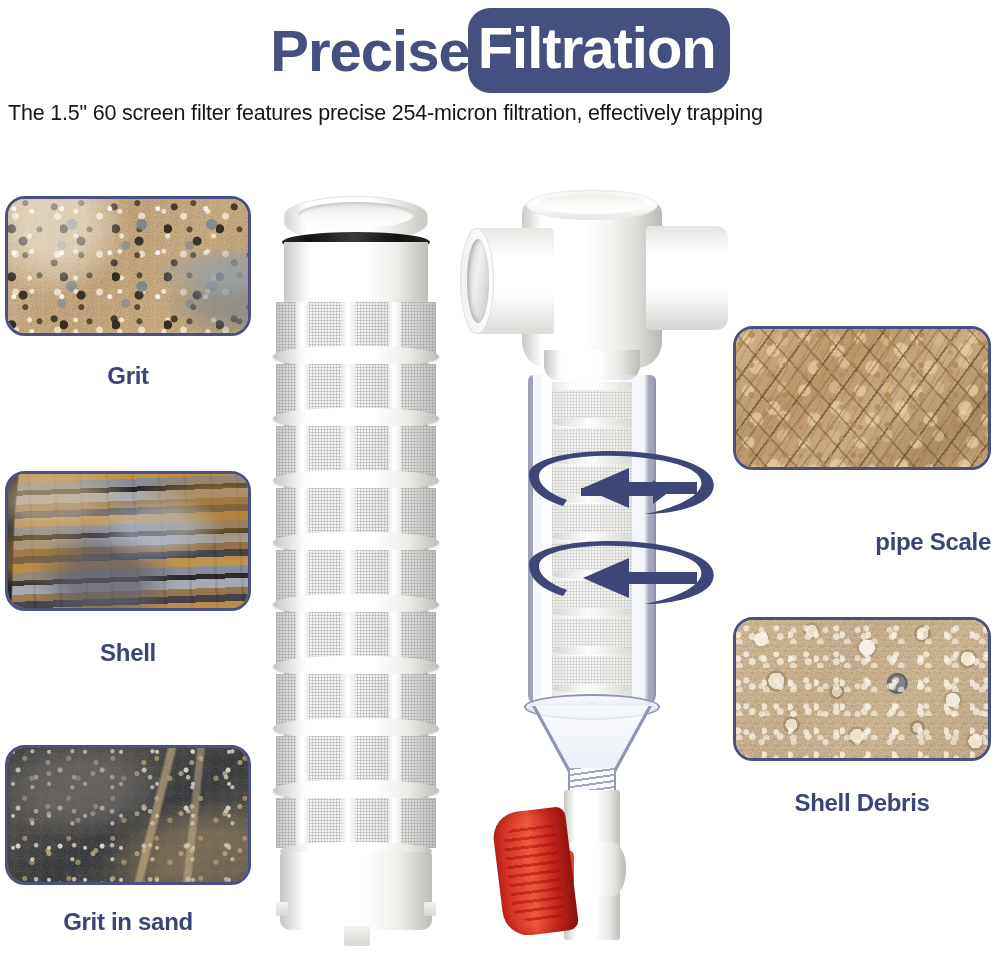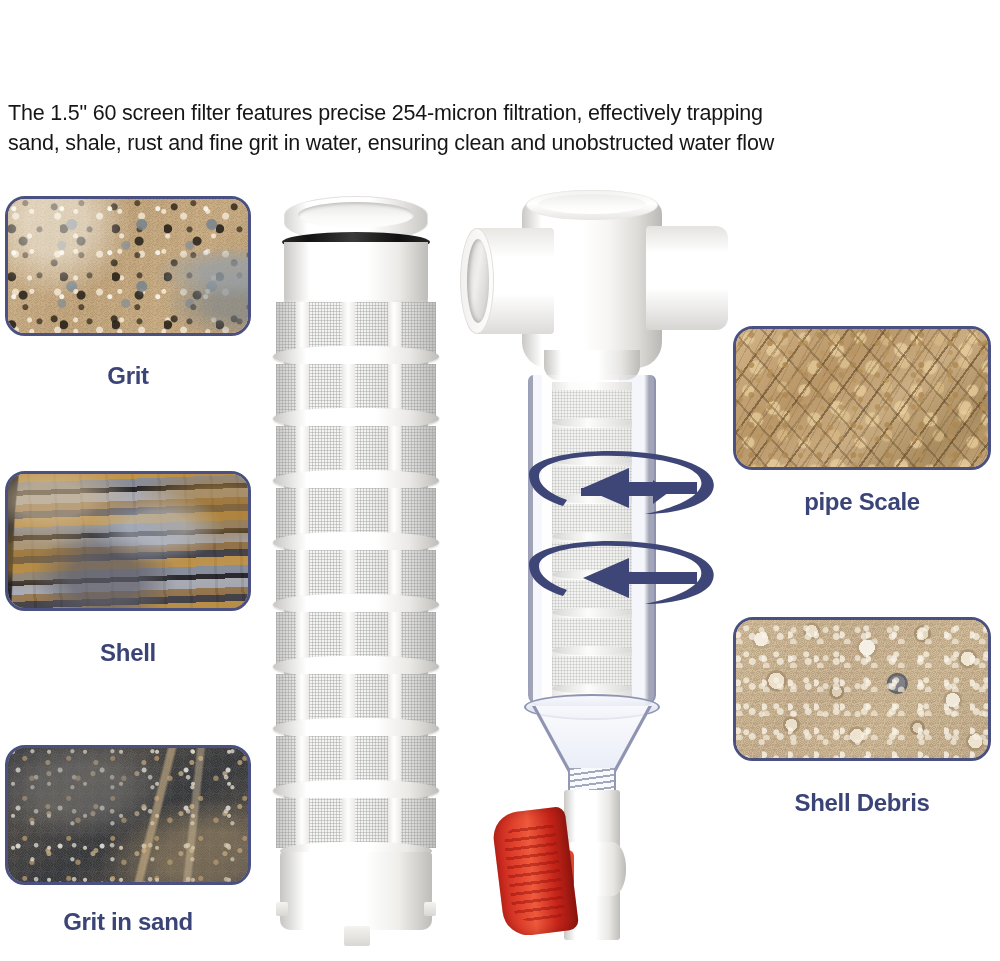--- a/index.html
+++ b/index.html
@@ -507,23 +507,25 @@
   .rot svg { display: block; }
 
   
   .layer-product { z-index: 3; }
   .layer-cards { z-index: 6; }
 </style>
 </head>
 <body>
 
 <div class="header">
+  <div class="title-row">
+    <span class="title-plain">Precise</span><span class="title-badge">Filtration</span>
+  </div>
   <div class="subtitle">
     <div>The 1.5" 60 screen filter features precise 254-micron filtration, effectively trapping</div>
-    <div>sand, shale, rust and fine grit in water, ensuring clean and unobstructed water flow</div>
   </div>
 </div>
 
 <div class="cartridge layer-product" style="left:276px; top:196px; width:160px; height:756px;">
   <div class="cart-cap"></div>
   <div class="cart-cap-inner"></div>
   <div class="cart-oring"></div>
   <div class="cart-collar"></div>
   <div class="cart-body" style="top:104px; height:546px;"></div>
 
@@ -670,20 +672,20 @@
     <div class="tex tex-grit"></div>
   </div>
 </div>
 <div class="card-label" style="left:5px; top:908px; width:246px;">Grit in sand</div>
 
 <div class="card layer-cards" style="left:733px; top:326px; width:258px; height:144px;">
   <div class="card-frame">
     <div class="tex tex-scale"></div>
   </div>
 </div>
-<div class="card-label" style="left:733px; top:488px; width:258px;">pipe Scale</div>
+<div class="card-label" style="left:733px; top:528px; width:258px;text-align:right;">pipe Scale</div>
 
 <div class="card layer-cards" style="left:733px; top:617px; width:258px; height:144px;">
   <div class="card-frame">
     <div class="tex tex-shell"></div>
   </div>
 </div>
 <div class="card-label" style="left:733px; top:789px; width:258px;">Shell Debris</div>
 
 </body></html>

